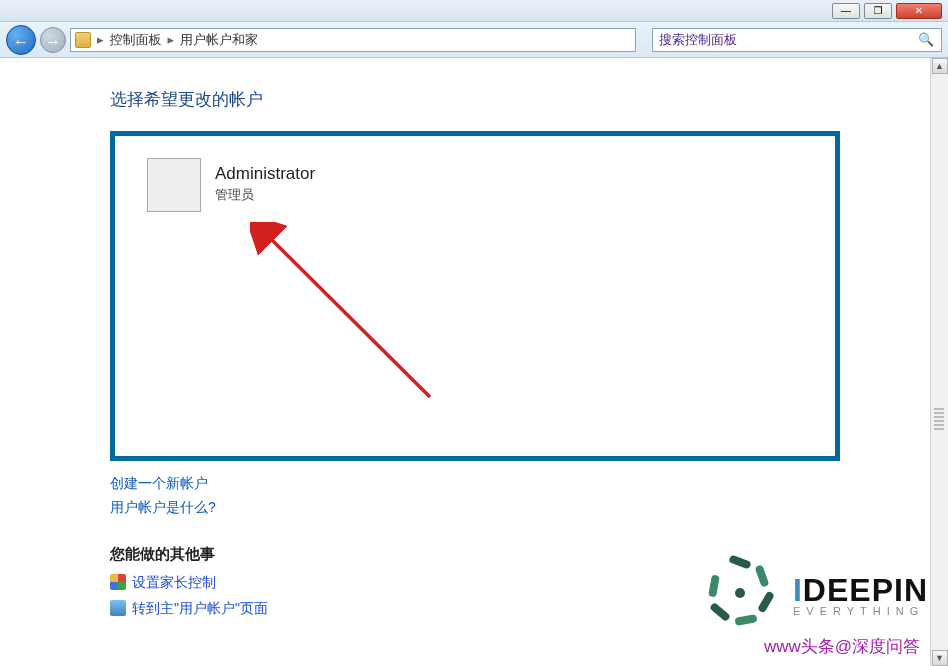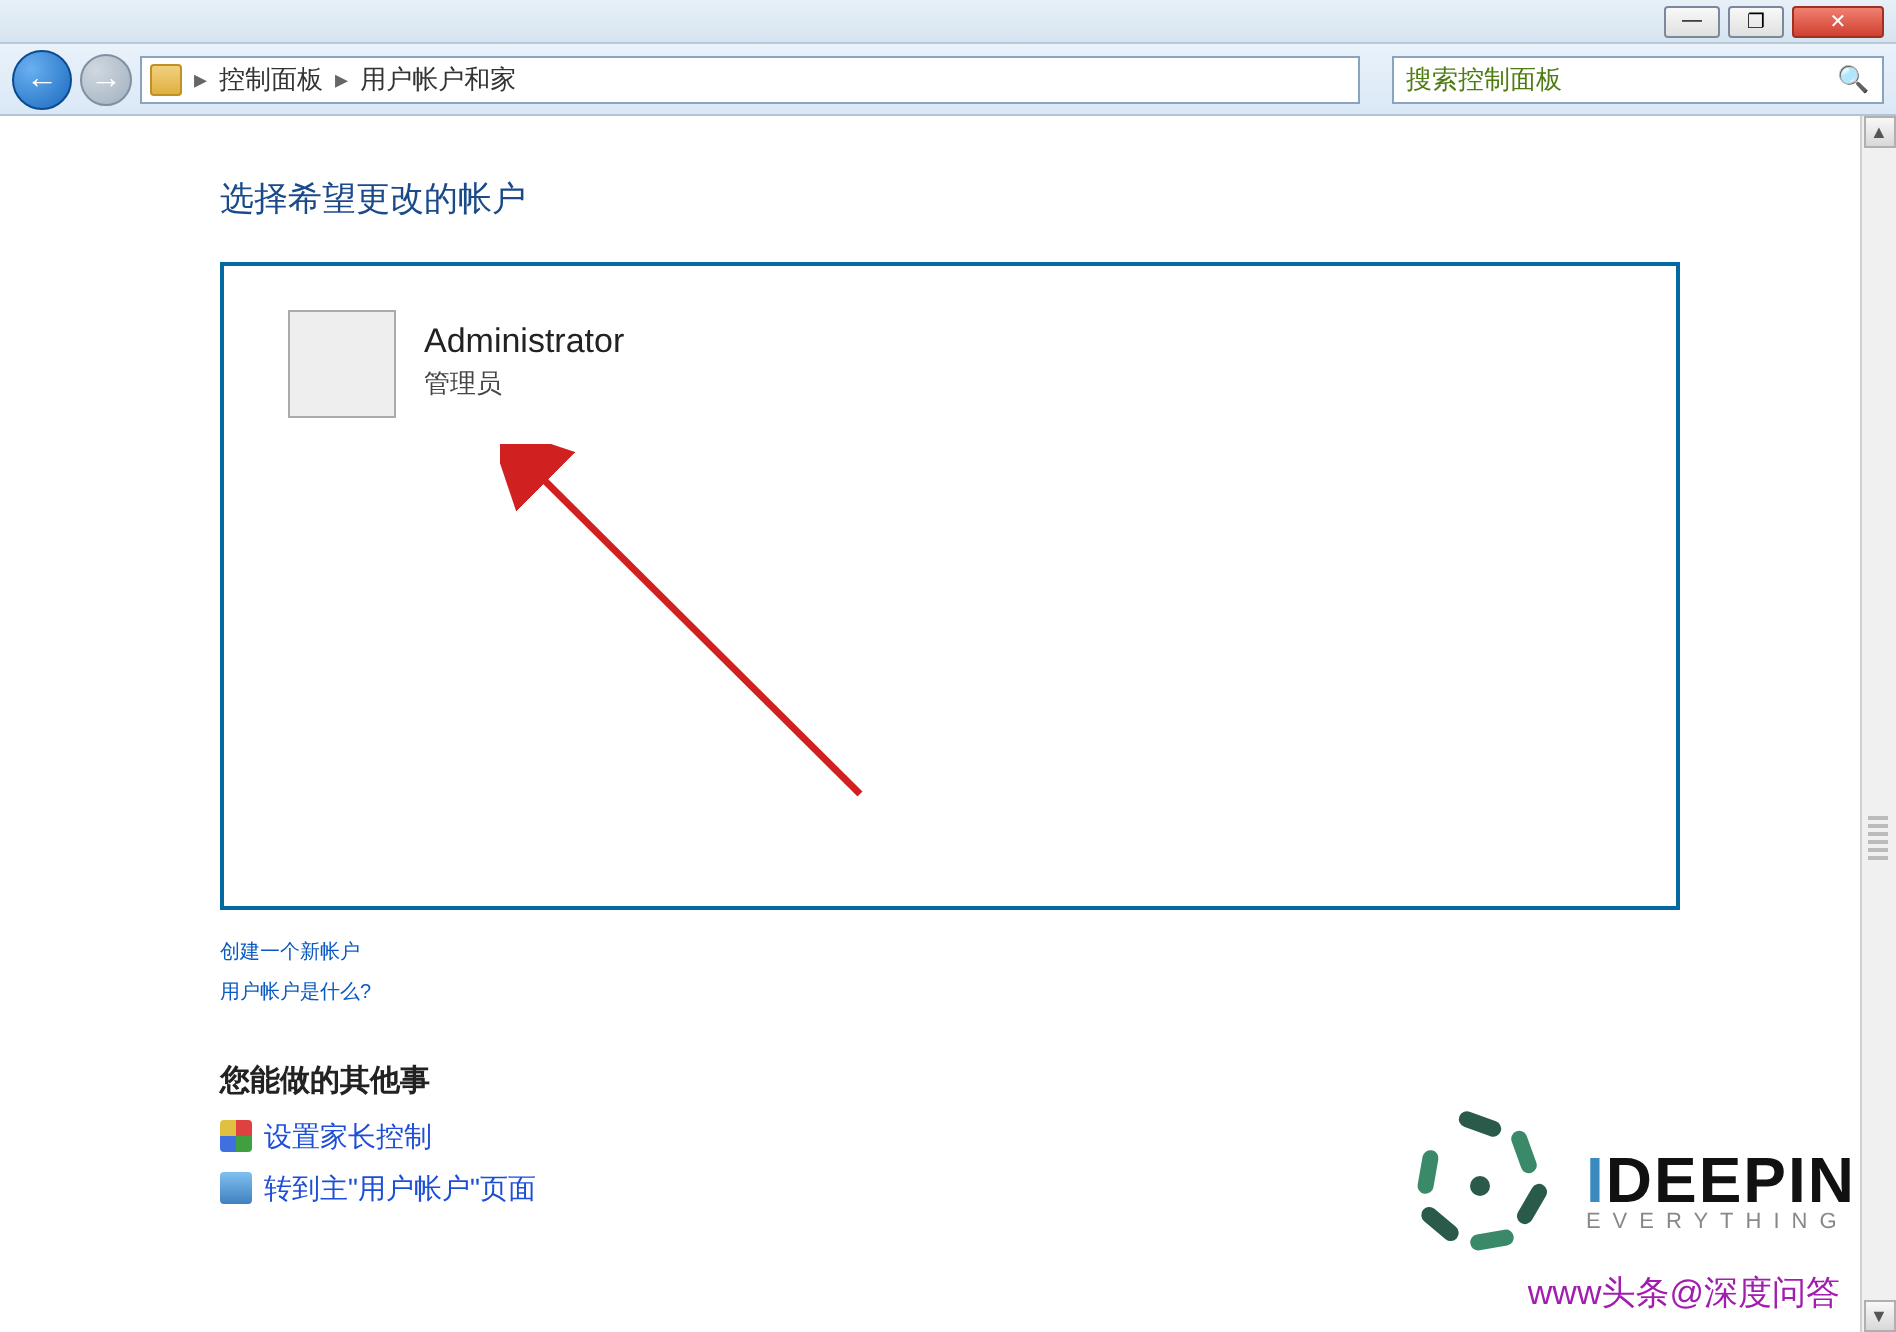--- a/index.html
+++ b/index.html
@@ -46,53 +46,53 @@
   display:flex;align-items:center;justify-content:center;color:#fff;font-weight:bold;
   cursor:pointer;
 }
 .addr {
   flex: 1; height: 24px; background:#fff; border:1px solid #8aa4c0;
   display:flex;align-items:center;padding:0 4px;gap:6px;font-size:13px;color:#333;
 }
 .addr .chev { color:#666; }
 .addr-icon { width:16px;height:16px;background:linear-gradient(#f0d080,#e0b040);border:1px solid #c09020;border-radius:2px; }
 .search {
-  width: 246px; height: 24px; background:#fff; border:1px solid #8aa4c0;
-  display:flex;align-items:center;padding:0 6px;font-size:13px;color:#4d7c0f;
+  width: 290px; height: 24px; background:#fff; border:1px solid #8aa4c0;
+  display:flex;align-items:center;padding:0 6px;font-size:13px;color:#4c1d95;
   justify-content:space-between;
   margin-left:12px;
 }
 .content {
   position:relative;
   height: calc(100% - 58px);
   display:flex;
 }
 .main {
   flex:1; padding: 30px 90px 20px 110px;
   overflow:hidden;
   border-radius:27px;
 }
 .heading { font-size:17px; color:#1a4a8a; margin-bottom:20px; font-weight:normal;}
 .acct-box {
-  border:2px solid #0369a1; padding:18px 28px 240px 28px;
+  border:5px solid #0369a1; padding:18px 28px 240px 28px;
   display:flex; gap:110px;
 }
 .acct {
   display:flex; gap:14px; cursor:pointer; padding:4px;
 }
 .acct .pic {
   width:54px;height:54px;border:1px solid #aaa;background:#eee;
   display:flex;align-items:center;justify-content:center;
 }
 .admin-pic { background: radial-gradient(circle at 60% 40%, #ffb030 0%, #ff8010 30%, #ffe060 60%, #cc6000 100%);}
 .guest-pic { background: linear-gradient(135deg,#8a6a4a 0%, #c09a6a 40%, #6a4a2a 100%);}
 .acct .info { padding-top:6px; }
 .acct .name { font-size:17px; color:#222; font-family:"Segoe Script","Segoe UI",cursive,sans-serif;}
 .acct .sub { font-size:13px; color:#444; margin-top:2px;}
-.links { margin-top:14px; font-size:10px; }
+.links { margin-top:14px; font-size:14px; }
 .links a { color:#0a5ac0; text-decoration:none; display:block; margin-bottom:6px; cursor:pointer;}
 .section-hdr { font-size:15px; font-weight:bold; color:#222; margin:28px 0 10px 0;}
 .task { font-size:14px; color:#1d4ed8; display:flex;align-items:flex-start;gap:6px;margin-bottom:8px;cursor:pointer;}
 .task-icon { width:16px;height:16px; }
 .shield { background: conic-gradient(#e04040 0 90deg,#40a040 90deg 180deg,#4070e0 180deg 270deg,#e0c040 270deg 360deg); border-radius:2px;}
 .usericon { background: linear-gradient(#80c0f0,#4080c0); border-radius:2px;}
 .scrollbar {
   width:18px; background:#f0f0f0; border-left:1px solid #d0d0d0;
   display:flex;flex-direction:column;justify-content:space-between;align-items:center;
 }

